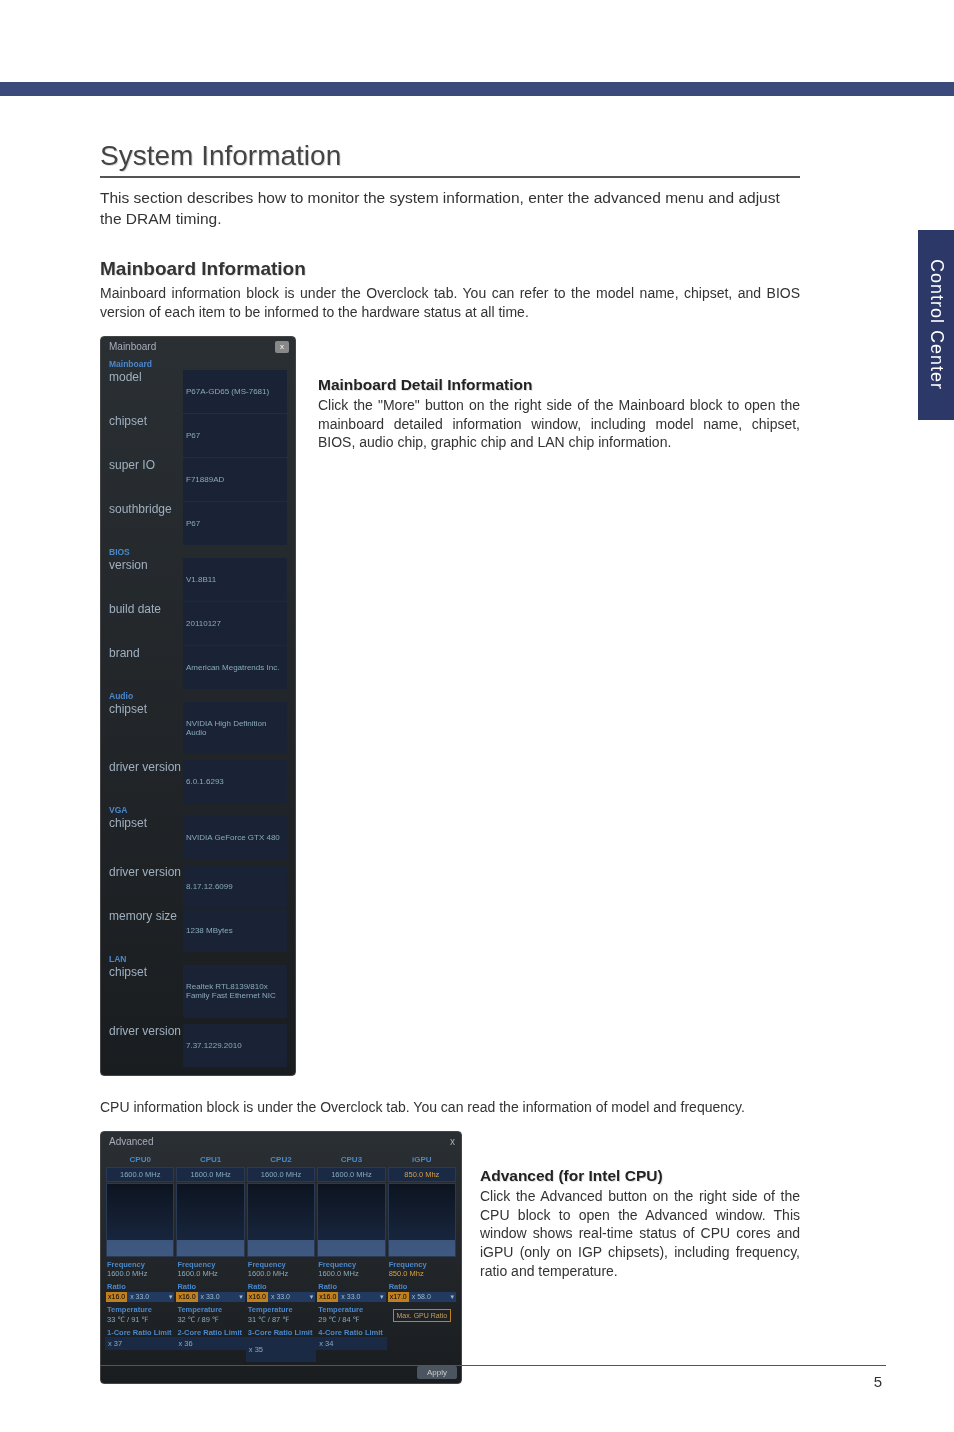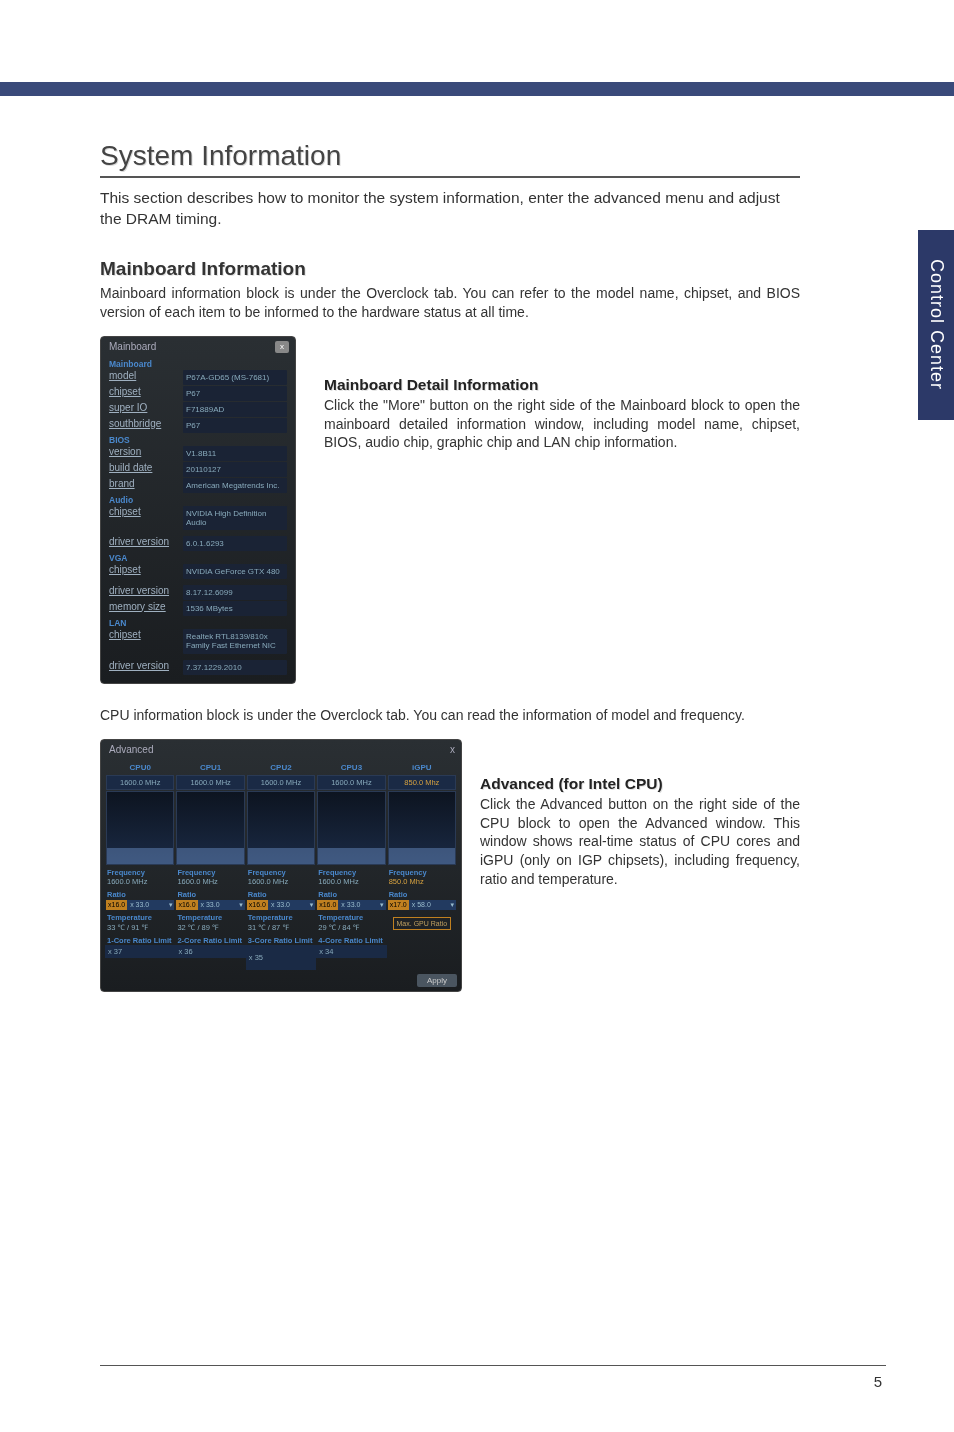--- a/index.html
+++ b/index.html
@@ -96,36 +96,36 @@
   
   .mb-panel {
     width: 196px;
     background: linear-gradient(#2a2f33, #1a1d20);
     border: 1px solid #444;
     border-radius: 4px;
     color: #bcd;
     font-size: 8.5px;
     padding: 0;
     float: left;
-    margin-right: 28px;
+    margin-right: 22px;
   }
   .mb-panel .panel-title {
     display: flex;
     justify-content: space-between;
     align-items: center;
     padding: 4px 6px 2px 8px;
     font-size: 10px;
     color: #aab;
   }
   .mb-panel .close { width:14px; height:12px; background:#888; border-radius:2px; font-size:8px; text-align:center; color:#fff; line-height:12px;}
   .mb-inner { padding: 2px 8px 8px 8px; }
   .mb-group { color:#4a88cc; font-weight:bold; font-size:8.5px; margin-top:2px; }
   .mb-row { display:flex; margin-top:1px; }
-  .mb-label { width:74px; color:#9fb0c0; font-size:10px;text-decoration:underline; }
-  .mb-val { flex:1; background:#1a2335; color:#8ab; font-size:8px; padding:3px 3px; border-radius:1px; }
+  .mb-label { width:74px; color:#9fb0c0; font-size:12px; }
+  .mb-val { flex:1; background:#1a2335; color:#8ab; font-size:8px; padding:17px 3px; border-radius:1px; }
   .mb-right-col {
     overflow: hidden;
     padding-top: 40px;
   }
   .clearfix::after { content:""; display:block; clear:both; }
 
   
   .adv-panel {
     width: 362px;
     background: linear-gradient(#2a2f33,#1a1d20);
@@ -230,21 +230,21 @@
         <div class="mb-row">
             <div class="mb-label">chipset</div>
             <div class="mb-val">NVIDIA GeForce GTX 480</div>
           </div>
         <div class="mb-row" style="margin-top:6px">
             <div class="mb-label">driver version</div>
             <div class="mb-val">8.17.12.6099</div>
           </div>
         <div class="mb-row">
             <div class="mb-label">memory size</div>
-            <div class="mb-val">1536 MBytes</div>
+            <div class="mb-val">1238 MBytes</div>
           </div>
 
         <div class="mb-group">LAN</div>
         <div class="mb-row">
             <div class="mb-label">chipset</div>
             <div class="mb-val" style="line-height:1.2">Realtek RTL8139/810x Family Fast Ethernet NIC</div>
           </div>
         <div class="mb-row" style="margin-top:6px">
             <div class="mb-label">driver version</div>
             <div class="mb-val">7.37.1229.2010</div>

